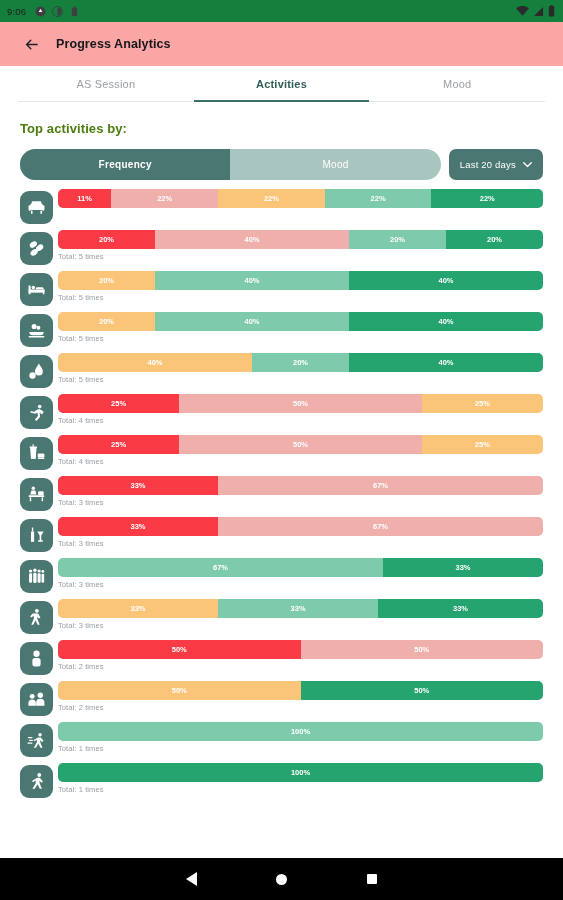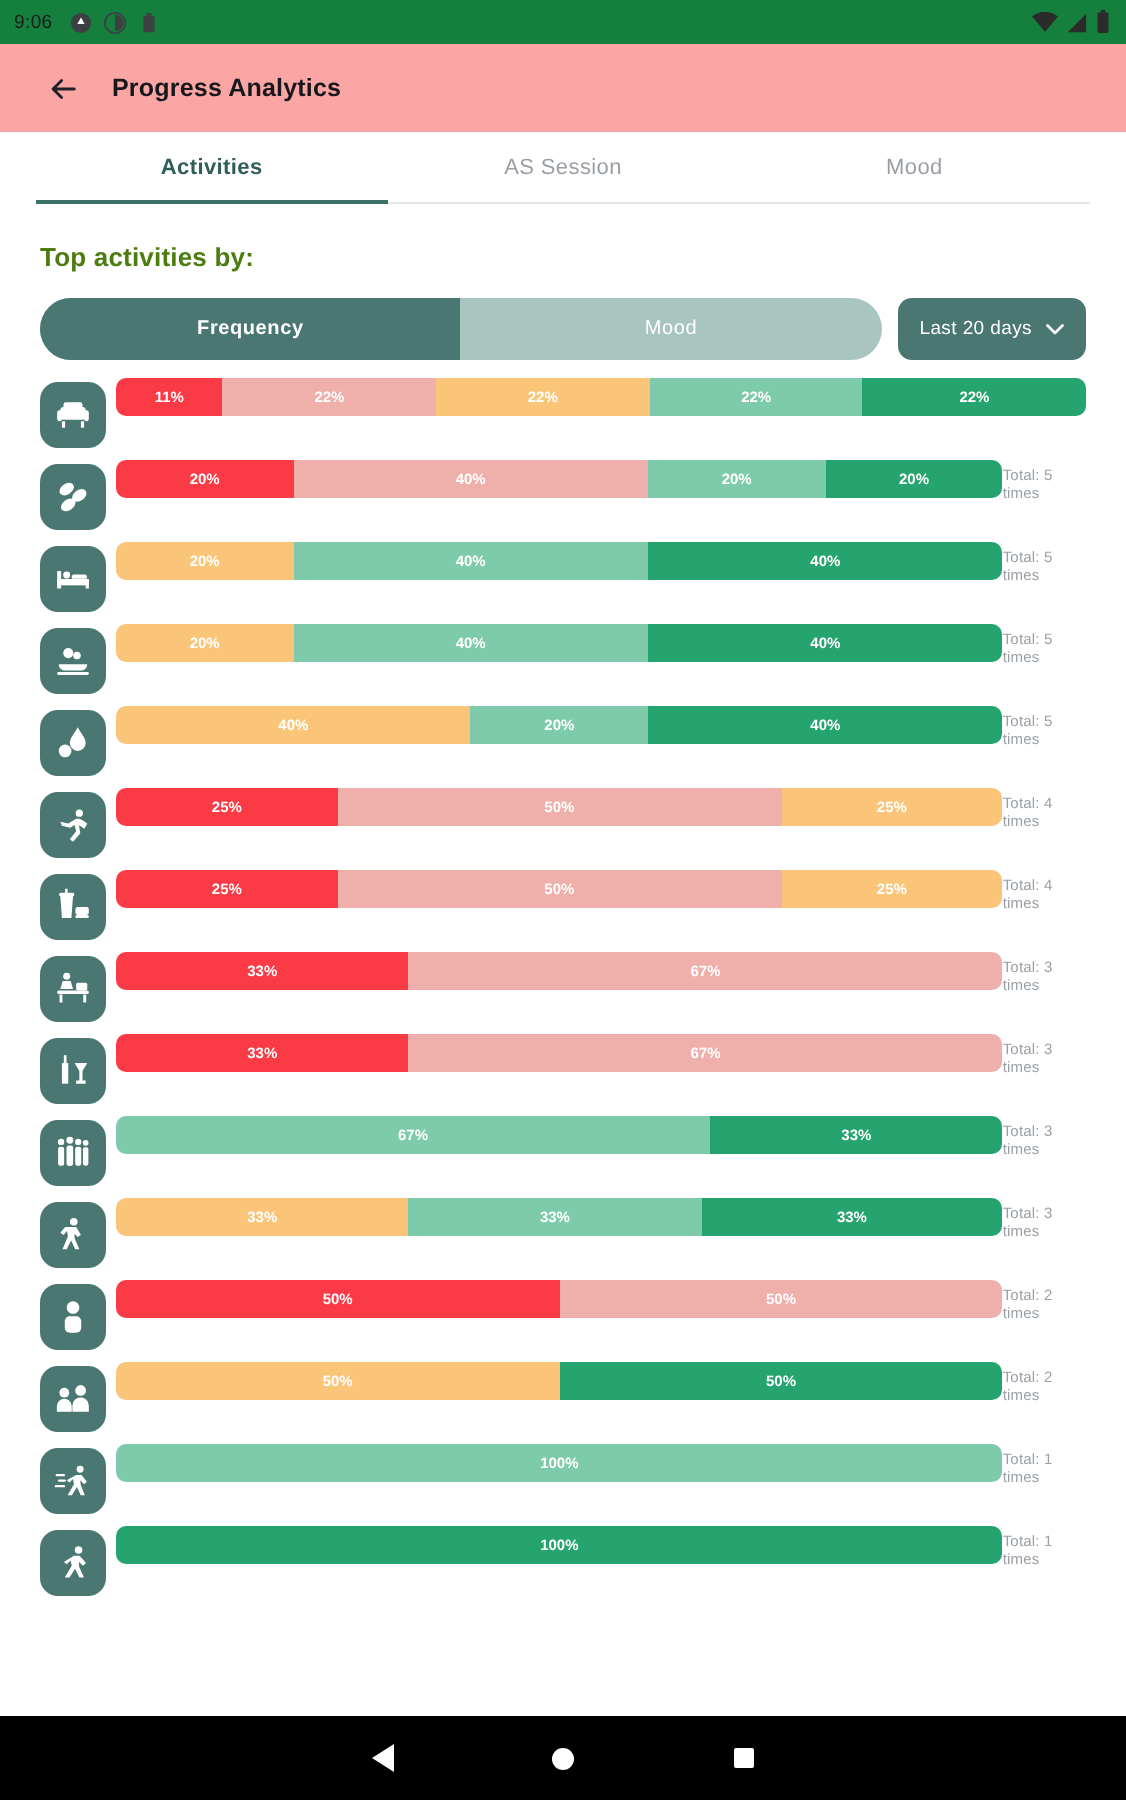--- a/index.html
+++ b/index.html
@@ -84,21 +84,21 @@
 
   
   .list { margin-top:9px; padding:0 20px; }
   .row { display:flex; height:41px; margin-bottom:0px; }
   .row-icon {
     width:33px; height:33px; min-width:33px;
     border-radius:9px; background:#4a7771;
     display:flex; align-items:center; justify-content:center;
     margin-top:2px;
   }
-  .row-body { flex:1; display:flex; flex-direction:row; margin-left:5px; }
+  .row-body { flex:1; display:flex; flex-direction:column; margin-left:5px; }
   .bar {
     height:19px; border-radius:5px; overflow:hidden;
     display:flex; width:100%;
   }
   .seg-piece {
     display:flex; align-items:center; justify-content:center;
     font-size:7.5px; color:#ffffff; font-weight:700; overflow:hidden;
     white-space:nowrap;
   }
   .row-total {
@@ -155,22 +155,22 @@
 <div class="appbar">
   <span class="back-btn">
     <svg width="17" height="17" viewBox="0 0 24 24">
       <path d="M20 12H5M11 6l-6 6 6 6" fill="none" stroke="#1f2125" stroke-width="2" stroke-linecap="round" stroke-linejoin="round"></path>
     </svg>
   </span>
   <span class="appbar-title">Progress Analytics</span>
 </div>
 
 <div class="tabs">
+  <div class="tab">AS Session</div>
   <div class="tab active">Activities</div>
-  <div class="tab">AS Session</div>
   <div class="tab">Mood</div>
 </div>
 
 <div class="section-title">Top activities by:</div>
 
 <div class="controls">
   <div class="segmented">
     <div class="seg active">Frequency</div>
     <div class="seg">Mood</div>
   </div>

